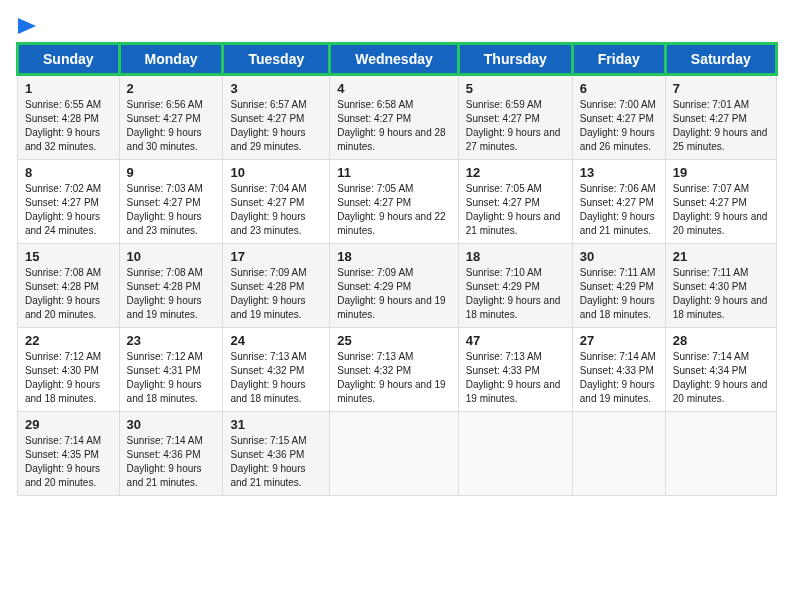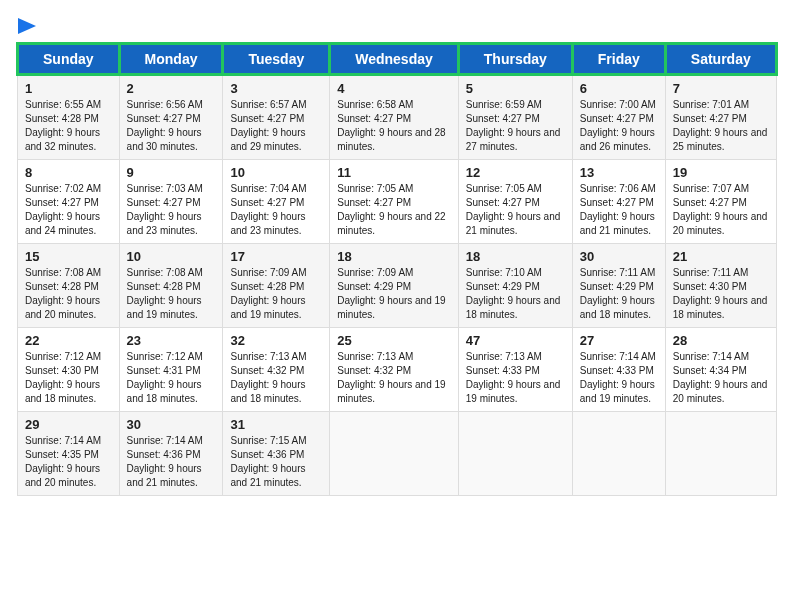--- a/index.html
+++ b/index.html
@@ -250,21 +250,21 @@
             Sunrise: 7:12 AM<br>Sunset: 4:30 PM<br>Daylight: 9 hours and 18 minutes.
           </div>
         </td>
         <td>
           <span class="day-num">23</span>
           <div class="cell-content">
             Sunrise: 7:12 AM<br>Sunset: 4:31 PM<br>Daylight: 9 hours and 18 minutes.
           </div>
         </td>
         <td>
-          <span class="day-num">32</span>
+          <span class="day-num">24</span>
           <div class="cell-content">
             Sunrise: 7:13 AM<br>Sunset: 4:32 PM<br>Daylight: 9 hours and 18 minutes.
           </div>
         </td>
         <td>
           <span class="day-num">25</span>
           <div class="cell-content">
             Sunrise: 7:13 AM<br>Sunset: 4:32 PM<br>Daylight: 9 hours and 19 minutes.
           </div>
         </td>

